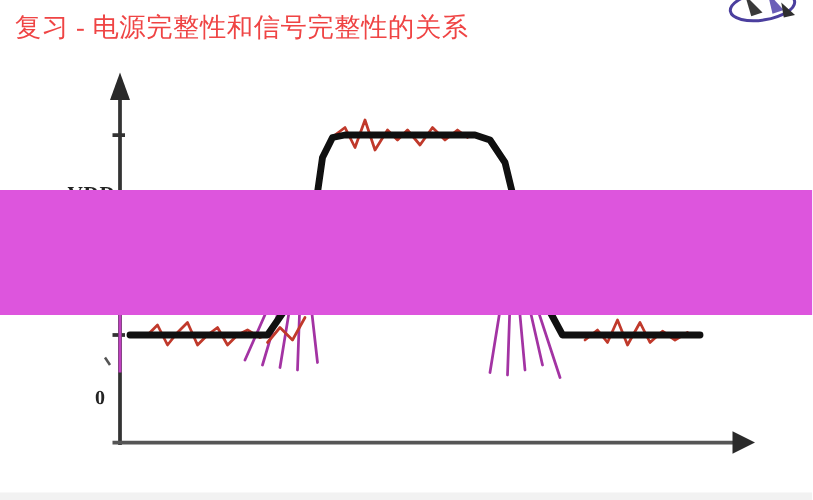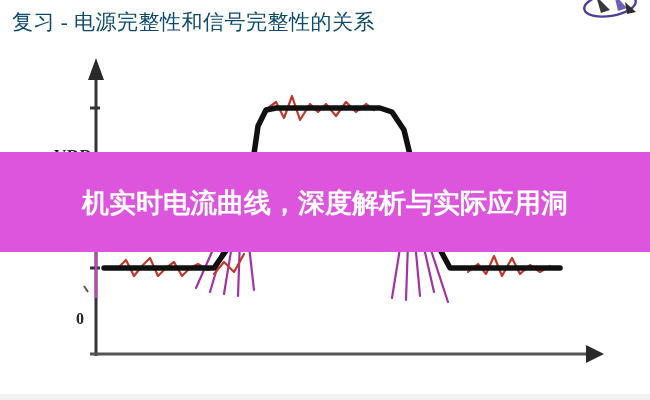--- a/index.html
+++ b/index.html
@@ -107,21 +107,21 @@
     width: 650px;
     height: 6px;
     background: #f2f2f2;
   }
 </style>
 </head>
 <body>
 
 <div id="page">
 
-  <div class="slide-title" style="color: #0c4a6e;">复习 - 电源完整性和信号完整性的关系</div>
+  <div class="slide-title" style="color: #ef4444;">复习 - 电源完整性和信号完整性的关系</div>
 
   <div class="brand-logo">
     <svg width="76" height="42" viewBox="0 0 76 42" xmlns="http://www.w3.org/2000/svg">
       <ellipse cx="40" cy="17" rx="26" ry="11" fill="none" stroke="#4b3f9e" stroke-width="2.4" transform="rotate(-9 40 17)"></ellipse>
       <path d="M26 8 L40 22 L31 25 Z" fill="#3a3a3a"></path>
       <path d="M44 6 L57 20 L48 23 Z" fill="#6b5fb8"></path>
       <path d="M55 14 L66 24 L57 26 Z" fill="#2f2f2f"></path>
       <circle cx="49" cy="9" r="3.2" fill="#5b4fb0"></circle>
     </svg>
   </div>
@@ -178,18 +178,17 @@
     </svg>
 
     <div class="axis-label label-vdd">VDD</div>
 
     <div class="axis-label label-zero">0</div>
 
     <div class="axis-label label-time">Time</div>
   </div>
 
   <div class="overlay-band" style="background: rgb(221, 85, 221);">
-    <div class="overlay-line overlay-line-2">机实时电流曲线，深度解析与实际应用洞</div>
   </div>
 
   <div class="page-footline"></div>
 
 </div>
 
 </body></html>

